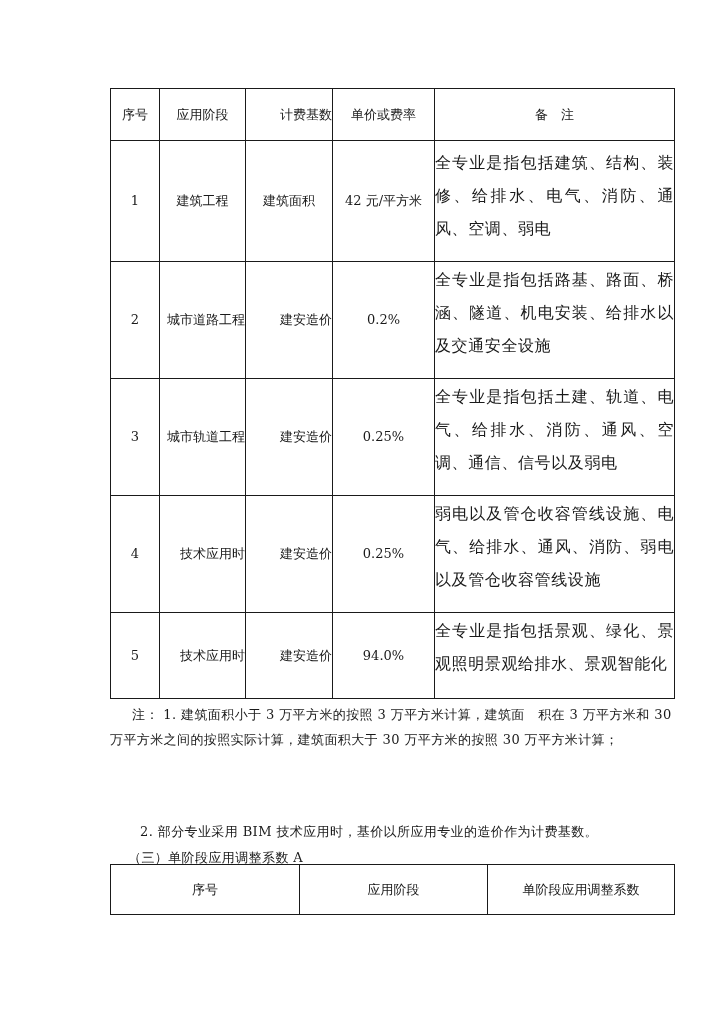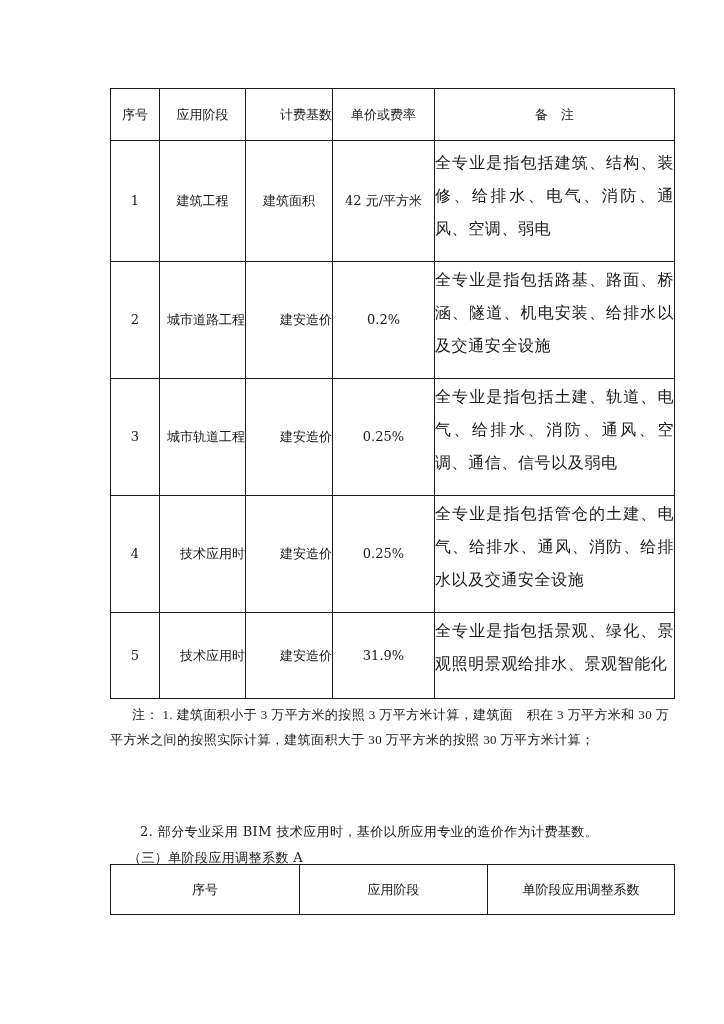--- a/index.html
+++ b/index.html
@@ -54,21 +54,21 @@
     }
     .notes {
       position: absolute;
       left: 110px;
       top: 702px;
       width: 570px;
       font-size: 13px;
       line-height: 25px;
       letter-spacing: 0.4px;
     }
-    .notes p { margin: 0; font-family: Liberation Serif, serif; }
+    .notes p { margin: 0; }
     .note-1 { text-indent: 22px; }
     .note-2 {
       position: absolute;
       left: 140px;
       top: 790px;
       font-size: 13px;
       line-height: 20px;
       letter-spacing: 0.4px;
       white-space: nowrap;
       margin-top: 32px;
@@ -129,27 +129,27 @@
       <td class="left">城市轨道工程</td>
       <td class="left">建安造价</td>
       <td>0.25%</td>
       <td class="note">全专业是指包括土建、轨道、电气、给排水、消防、通风、空调、通信、信号以及弱电</td>
     </tr>
     <tr class="row">
       <td>4</td>
       <td class="left">技术应用时</td>
       <td class="left">建安造价</td>
       <td>0.25%</td>
-      <td class="note">全专业是指包括管仓的土建、电气、给排水、通风、消防、给排水以及交通安全设施</td>
+      <td class="note">弱电以及管仓收容管线设施、电气、给排水、通风、消防、弱电以及管仓收容管线设施</td>
     </tr>
     <tr class="row last">
       <td>5</td>
       <td class="left">技术应用时</td>
       <td class="left">建安造价</td>
-      <td>31.9%</td>
+      <td>94.0%</td>
       <td class="note">全专业是指包括景观、绿化、景观照明景观给排水、景观智能化</td>
     </tr>
   </tbody>
     </table>
 
   <div class="notes">
     <p class="note-1">注：  1. 建筑面积小于 3 万平方米的按照 3 万平方米计算，建筑面　积在 3 万平方米和 30 万平方米之间的按照实际计算，建筑面积大于 30 万平方米的按照 30 万平方米计算；</p>
   </div>
 
   <p class="note-2">2. 部分专业采用 BIM 技术应用时，基价以所应用专业的造价作为计费基数。</p>

